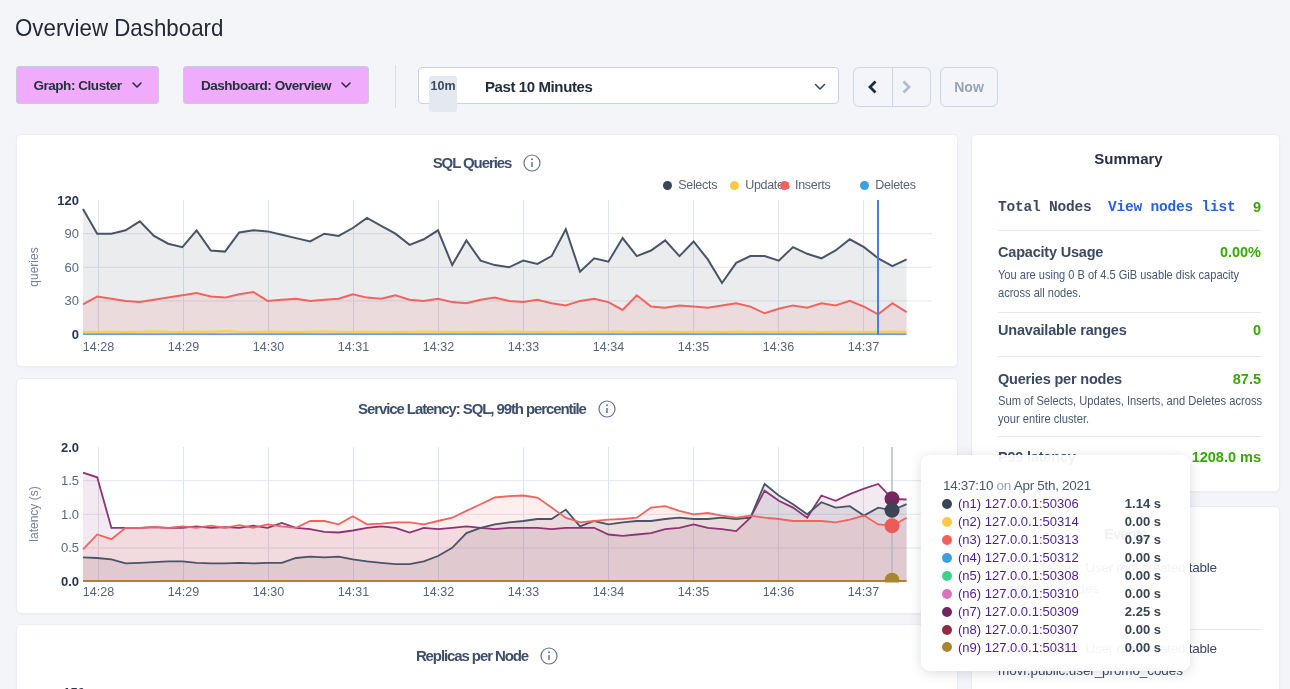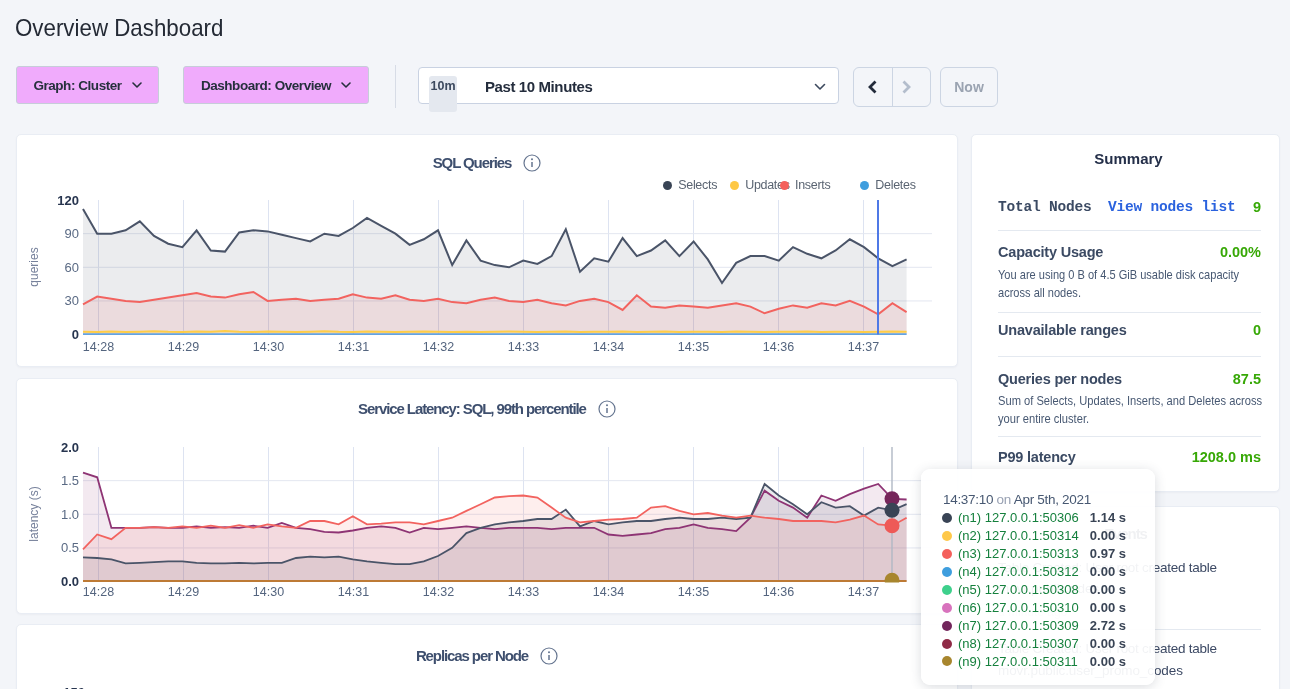--- a/index.html
+++ b/index.html
@@ -11,21 +11,21 @@
 .ltxt { font-size:12.5px; letter-spacing:-0.3px; color:#5a6472; margin-left:6px; }
 .dd { position:absolute; background:#f0abfc; border:1px solid #c6cdd9; border-radius:3px;
       display:flex; align-items:center; justify-content:center; font-size:13.5px; font-weight:bold; color:#26303d; letter-spacing:-0.45px; }
 .hr { position:absolute; left:26px; right:18px; height:1px; background:#e4e9f0; }
 .srow { position:absolute; left:26px; right:18px; font-size:14.5px; font-weight:bold; color:#3b4a63; letter-spacing:-0.2px; }
 .sval { position:absolute; right:18px; font-size:14.5px; font-weight:bold; color:#37a806; }
 .sdesc { position:absolute; left:26px; width:268px; font-size:13.5px; line-height:17.5px; color:#475872; }
 .evl { position:absolute; left:26px; white-space:nowrap; font-size:13.5px; color:#3c4964; }
 .trow { display:flex; align-items:center; height:17.95px; padding:0 29px 0 20.5px; }
 .tdot { width:10px; height:10px; border-radius:50%; flex:0 0 10px; }
-.tlab { font-size:13px; color:#15803d; margin-left:6.5px; }
+.tlab { font-size:13px; color:#4c1d95; margin-left:6.5px; }
 .tval { font-size:13px; font-weight:bold; color:#394455; margin-left:auto; }
 </style></head><body>
 <div id="page">
   <div style="position:absolute;left:15px;top:14px;font-size:24px;color:#242a35;transform:scaleX(0.93);transform-origin:0 50%;">Overview Dashboard</div>
 
   <div class="dd" style="left:16px;top:66px;width:143px;height:38px;">Graph: Cluster<svg width="10" height="6" viewBox="0 0 10 6" style="margin-left:10px">
         <path d="M1 1L5 5L9 1" fill="none" stroke="#26303d" stroke-width="1.6" stroke-linecap="round" stroke-linejoin="round"></path>
       </svg></div>
   <div class="dd" style="left:183px;top:66px;width:186px;height:38px;">Dashboard: Overview<svg width="10" height="6" viewBox="0 0 10 6" style="margin-left:10px">
         <path d="M1 1L5 5L9 1" fill="none" stroke="#26303d" stroke-width="1.6" stroke-linecap="round" stroke-linejoin="round"></path>
@@ -202,21 +202,21 @@
   <div class="panel" style="left:971px;top:506px;width:309px;height:200px;">
     <div style="position:absolute;left:0;right:0;top:18px;text-align:center;font-size:15px;font-weight:bold;letter-spacing:-1.1px;color:#242f49;">Events</div>
     <div class="evl" style="top:53px;letter-spacing:-0.27px;">Table Created: User root created table</div>
     <div class="evl" style="top:74px;">movr.public.rides</div>
     <div style="position:absolute;left:26px;top:98px;font-size:12px;color:#c2cad6;">a minute ago</div>
     <div class="hr" style="top:121.7px;"></div>
     <div class="evl" style="top:134px;letter-spacing:-0.27px;">Table Created: User root created table</div>
     <div class="evl" style="top:156px;letter-spacing:-0.1px;">movr.public.user_promo_codes</div>
   </div>
 
-  <div style="position:absolute;left:921px;top:469px;width:234px;height:216px;background:rgba(255,255,255,0.935);border-radius:9px;box-shadow:0 2px 12px rgba(50,60,80,0.18);">
+  <div style="position:absolute;left:921px;top:455px;width:269px;height:216px;background:rgba(255,255,255,0.935);border-radius:9px;box-shadow:0 2px 12px rgba(50,60,80,0.18);">
     <div style="position:absolute;left:22px;top:23px;font-size:13.5px;letter-spacing:-0.3px;color:#475872;">14:37:10 <span style="color:#98a1b3;">on</span> Apr 5th, 2021</div>
     <div style="position:absolute;left:0;top:40px;right:0;">
         <div class="trow">
           <span class="tdot" style="background:#394455"></span>
           <span class="tlab">(n1) 127.0.0.1:50306</span>
           <span class="tval">1.14 s</span>
         </div>
         <div class="trow">
           <span class="tdot" style="background:#fec84a"></span>
           <span class="tlab">(n2) 127.0.0.1:50314</span>
@@ -238,21 +238,21 @@
           <span class="tval">0.00 s</span>
         </div>
         <div class="trow">
           <span class="tdot" style="background:#d873bd"></span>
           <span class="tlab">(n6) 127.0.0.1:50310</span>
           <span class="tval">0.00 s</span>
         </div>
         <div class="trow">
           <span class="tdot" style="background:#72265c"></span>
           <span class="tlab">(n7) 127.0.0.1:50309</span>
-          <span class="tval">2.72 s</span>
+          <span class="tval">2.25 s</span>
         </div>
         <div class="trow">
           <span class="tdot" style="background:#8f2b47"></span>
           <span class="tlab">(n8) 127.0.0.1:50307</span>
           <span class="tval">0.00 s</span>
         </div>
         <div class="trow">
           <span class="tdot" style="background:#a8862e"></span>
           <span class="tlab">(n9) 127.0.0.1:50311</span>
           <span class="tval">0.00 s</span>

